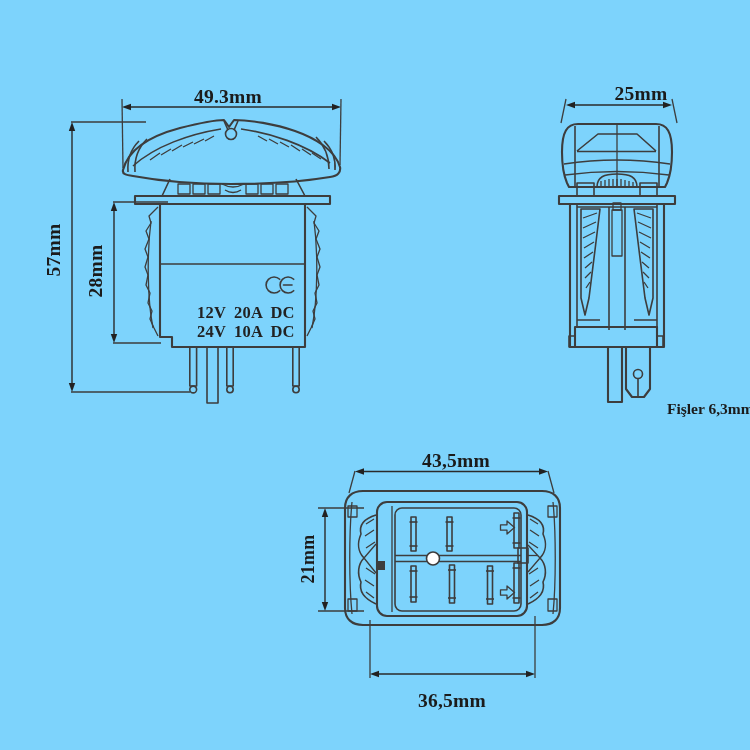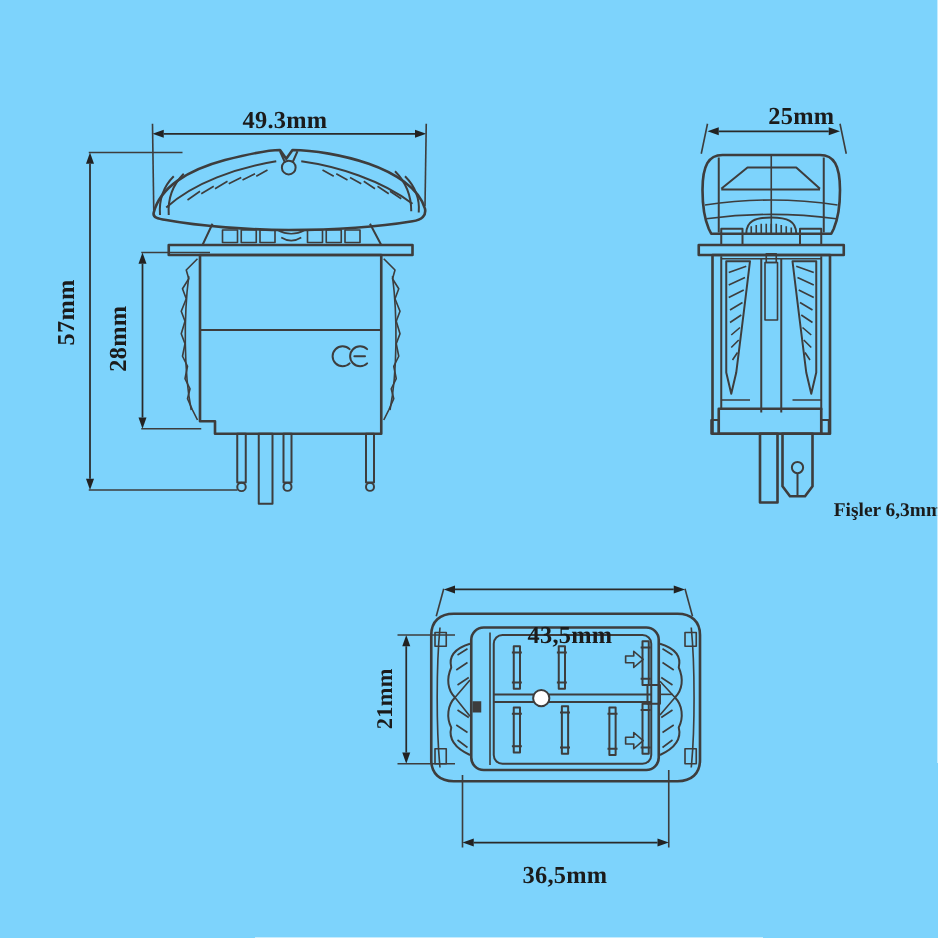--- a/index.html
+++ b/index.html
@@ -261,21 +261,25 @@
   <div class="dim-label" style="left:228px;top:97px;">49.3mm</div>
 
   <div class="dim-label rot" style="left:54px;top:250px;">57mm</div>
 
   <div class="dim-label rot" style="left:96px;top:271px;">28mm</div>
 
   <div class="dim-label" style="left:641px;top:94px;">25mm</div>
 
   <div class="note-label" style="left:629px;top:400px;margin-left:38px;">Fişler 6,3mm</div>
 
-  <div class="dim-label" style="left:456px;top:461px;margin-top:48px;">43,5mm</div>
+  <div class="dim-label" style="left:456px;top:461px;">43,5mm</div>
 
   <div class="dim-label rot small" style="left:308px;top:559px;">21mm</div>
 
   <div class="dim-label" style="left:452px;top:701px;">36,5mm</div>
 
+  <div class="ratings">
+    <div>12V 20A DC</div>
+    <div>24V 10A DC</div>
+  </div>
 
   <span class="sr">CE</span>
 </div>
 
 </body></html>

